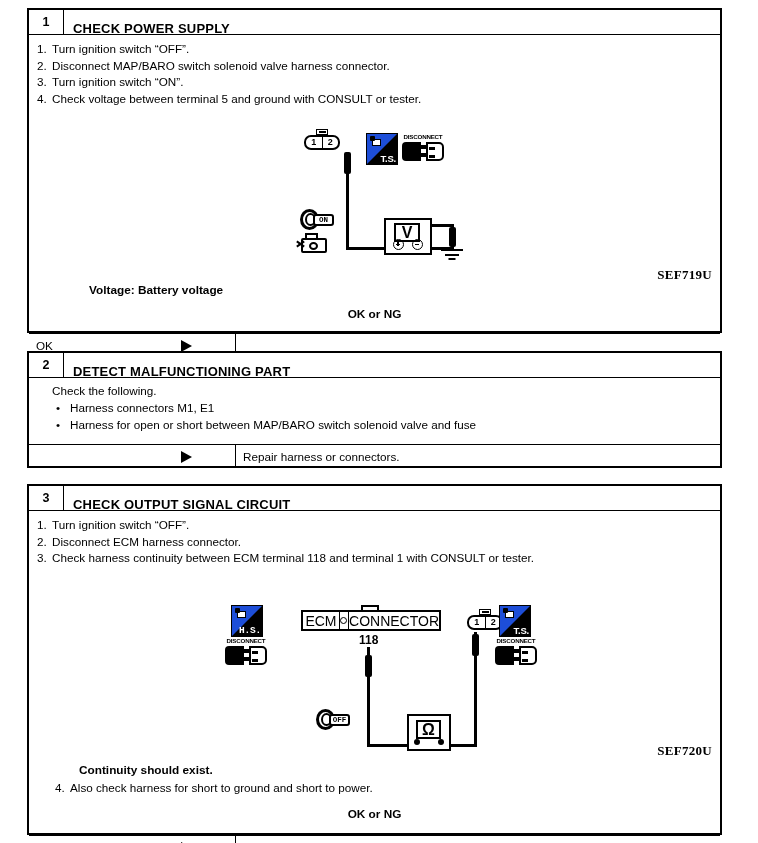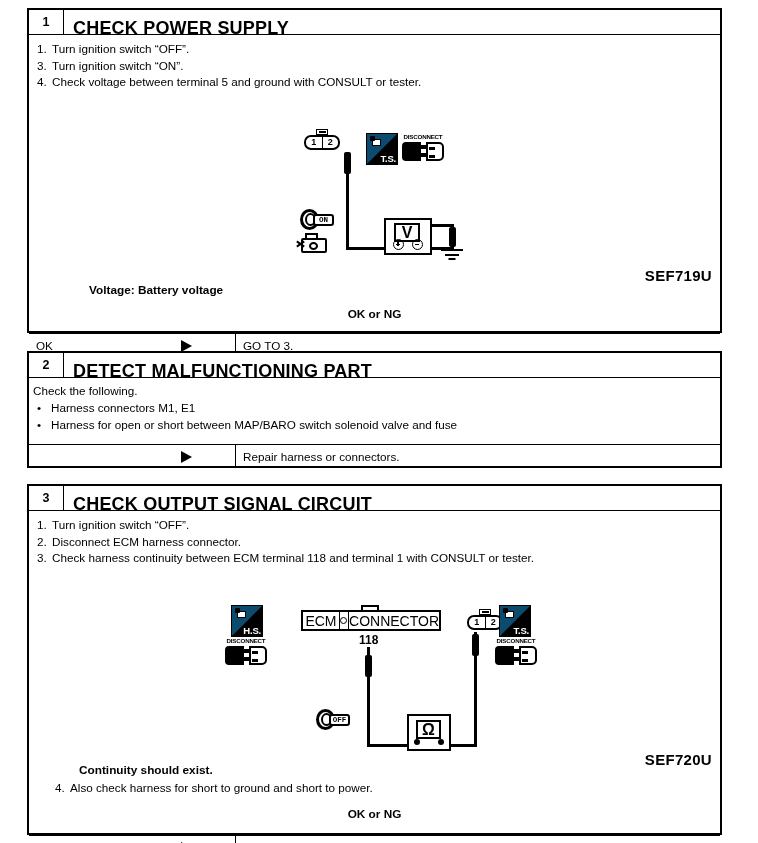--- a/index.html
+++ b/index.html
@@ -10,53 +10,53 @@
     -webkit-font-smoothing:none;
   }
   .page{position:absolute;left:0;top:0;width:758px;height:843px;}
 
   
   .block{position:absolute;left:27px;width:695px;border:2.5px solid #000;background:#fff;box-sizing:border-box;}
 
   .hdr{display:flex;height:24px;border-bottom:1.5px solid #000;}
   .hdr-num{width:34px;border-right:1.5px solid #000;display:flex;align-items:center;justify-content:center;
            font-size:12.5px;font-weight:700;}
-  .hdr-title{flex:1;display:flex;align-items:center;padding-left:9px;font-size:18px;font-weight:700;letter-spacing:.2px;margin-top:13px;}
+  .hdr-title{flex:1;display:flex;align-items:center;padding-left:9px;font-size:13px;font-weight:700;letter-spacing:.2px;margin-top:13px;}
 
   .body{position:relative;box-sizing:border-box;}
   .steps{padding:6px 0 0 8px;}
   .line{font-size:11.7px;line-height:16.5px;white-space:nowrap;}
   .line .idx{display:inline-block;width:15px;}
-  .bullets{padding:5px 0 0 4px;}
+  .bullets{padding:5px 0 0 23px;}
   .blt{font-size:11.7px;line-height:16.8px;white-space:nowrap;padding-left:4px;}
   .blt .dot{display:inline-block;width:14px;}
 
   .spec{font-size:11.8px;font-weight:700;}
   .oknghdr{text-align:center;font-size:11.8px;font-weight:700;}
-  .figref{position:absolute;font-size:15px;font-weight:700;letter-spacing:.3px;}
+  .figref{position:absolute;font-size:13px;font-weight:700;letter-spacing:.3px;font-family:Liberation Serif, serif;}
 
   
   .rrow{display:flex;height:23px;border-top:1.5px solid #000;}
   .rrow .lcell{width:207px;border-right:1.5px solid #000;display:flex;align-items:center;position:relative;padding-left:7px;box-sizing:border-box;}
   .rrow .lcell .lbl{font-size:11.7px;}
   .rrow .rcell{flex:1;display:flex;align-items:center;padding-left:7px;font-size:11.7px;}
   .arrow{position:absolute;left:152px;top:50%;transform:translateY(-50%);
          width:0;height:0;border-left:11px solid #000;border-top:6.5px solid transparent;border-bottom:6.5px solid transparent;}
 
   
   .dg{position:absolute;}
   .wire{position:absolute;background:#000;}
   .term-conn{position:absolute;}
   .tc-box{width:36px;height:15px;border:2px solid #000;border-radius:7px;box-sizing:border-box;display:flex;background:#fff;}
   .tc-box .t{flex:1;display:flex;align-items:center;justify-content:center;font-size:9px;font-weight:700;line-height:1;}
   .tc-box .t:first-child{border-right:1.5px solid #000;}
   .tc-tab{position:absolute;left:12px;top:-6px;width:12px;height:6px;border:1.5px solid #000;background:#fff;box-sizing:border-box;}
   .tc-tab:after{content:"";position:absolute;left:2px;top:1px;width:7px;height:2px;background:#000;}
 
-  .sqicon{position:absolute;width:30px;height:30px;border:1.5px solid #000;background:#0c4a6e;overflow:hidden;}
+  .sqicon{position:absolute;width:30px;height:30px;border:1.5px solid #000;background:#1d4ed8;overflow:hidden;}
   .sqicon .tri{position:absolute;left:0;top:0;width:0;height:0;border-left:30px solid transparent;border-bottom:30px solid #000;}
   .sqicon .lab{position:absolute;right:1px;bottom:0px;color:#fff;font-size:9.5px;font-weight:700;letter-spacing:-.2px;}
   .sqicon .glyph{position:absolute;left:3px;top:2px;width:13px;height:11px;}
   .sqicon .glyph:before{content:"";position:absolute;left:2px;top:3px;width:9px;height:7px;border:1.5px solid #000;box-sizing:border-box;background:#fff;}
   .sqicon .glyph:after{content:"";position:absolute;left:0px;top:0px;width:5px;height:5px;background:#000;border-radius:1px;}
 
   .disc{position:absolute;width:42px;height:30px;}
   .disc .dtxt{position:absolute;top:0;left:0;width:42px;text-align:center;font-size:6.2px;font-weight:700;letter-spacing:-.2px;}
   .disc .lhalf{position:absolute;left:0;top:9px;width:19px;height:19px;background:#000;border-radius:4px 0 0 4px;}
   .disc .lhalf:after{content:"";position:absolute;right:-5px;top:3px;width:7px;height:4px;background:#000;}
@@ -111,20 +111,23 @@
       <div class="hdr-title">CHECK POWER SUPPLY</div>
     </div>
 
     <div class="body" style="height:298px;">
 
       <div class="steps">
         <div class="line">
           <span class="idx">1.</span><span>Turn ignition switch “OFF”.</span>
         </div>
         <div class="line">
+          <span class="idx">2.</span><span>Disconnect MAP/BARO switch solenoid valve harness connector.</span>
+        </div>
+        <div class="line">
           <span class="idx">3.</span><span>Turn ignition switch “ON”.</span>
         </div>
         <div class="line">
           <span class="idx">4.</span><span>Check voltage between terminal 5 and ground with CONSULT or tester.</span>
         </div>
       </div>
 
       <div class="dg" style="left:0;top:0;width:691px;height:235px;">
 
         <div class="term-conn" style="left:275px;top:100px;">
@@ -194,21 +197,20 @@
       <div class="spec" style="position:absolute;left:60px;top:248px;">Voltage: Battery voltage</div>
 
       <div class="oknghdr" style="position:absolute;left:0;right:0;top:272px;">OK or NG</div>
     </div>
 
     <div class="rrow">
       <div class="lcell">
         <span class="lbl">OK</span>
         <span class="arrow"></span>
       </div>
-      <div class="rcell">GO TO 3.</div>
     </div>
     <div class="rrow">
       <div class="lcell">
         <span class="lbl">NG</span>
         <span class="arrow"></span>
       </div>
       <div class="rcell">GO TO 2.</div>
     </div>
   </div>
 
@@ -256,21 +258,21 @@
         <div class="line">
           <span class="idx">2.</span><span>Disconnect ECM harness connector.</span>
         </div>
         <div class="line">
           <span class="idx">3.</span><span>Check harness continuity between ECM terminal 118 and terminal 1 with CONSULT or tester.</span>
         </div>
       </div>
 
       <div class="dg" style="left:0;top:0;width:691px;height:260px;">
 
-        <div class="sqicon" style="left:202px;top:94px;">
+        <div class="sqicon" style="left:202px;top:94px;font-family:Liberation Mono, monospace;">
           <div class="tri"></div>
           <div class="glyph"></div>
           <div class="lab">H.S.</div>
         </div>
         <div class="disc" style="left:196px;top:126px;">
           <div class="dtxt">DISCONNECT</div>
           <div class="lhalf"></div>
           <div class="rhalf"></div>
         </div>
 
@@ -317,21 +319,21 @@
         </div>
 
         <div class="meter" style="left:378px;top:203px;width:44px;height:37px;">
           <div class="disp" style="left:7px;top:4px;width:25px;height:19px;">Ω</div>
           <div class="dot" style="left:5px;bottom:4px;"></div>
           <div class="dot" style="right:5px;bottom:4px;"></div>
         </div>
 
       </div>
 
-      <div class="figref" style="right:8px;top:240px;">SEF720U</div>
+      <div class="figref" style="right:8px;top:232px;">SEF720U</div>
 
       <div class="spec" style="position:absolute;left:50px;top:252px;">Continuity should exist.</div>
 
       <div class="line" style="position:absolute;left:26px;top:269px;">
         <span class="idx">4.</span><span>Also check harness for short to ground and short to power.</span>
       </div>
 
       <div class="oknghdr" style="position:absolute;left:0;right:0;top:296px;">OK or NG</div>
     </div>
 

